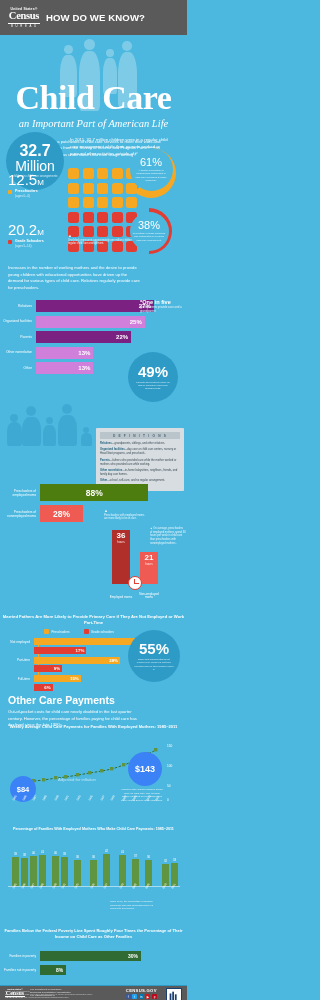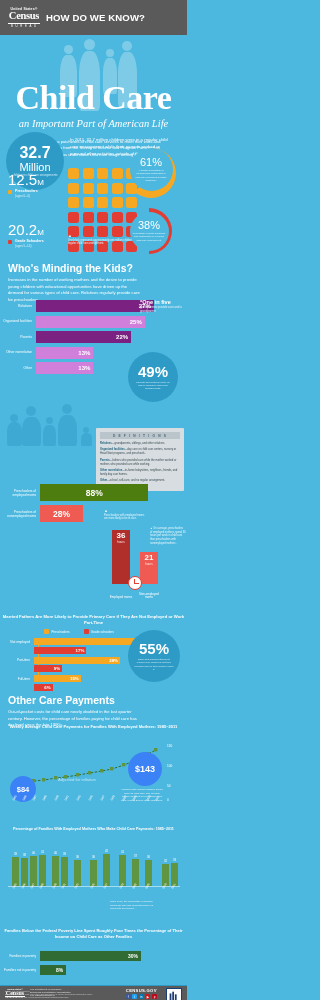--- a/index.html
+++ b/index.html
@@ -44,21 +44,21 @@
     font-size: 4.1px; color: #ffffff; line-height: 1.55;
   }
 
   
   .circle-327 {
     position: absolute; top: 132px; left: 6px; width: 58px; height: 58px;
     border-radius: 50%; background: #2e9bc7;
     display: flex; flex-direction: column; align-items: center; justify-content: center;
   }
   .c327-num { font-size: 16px; font-weight: bold; color: #fff; line-height: 1; }
-  .c327-mil { font-size: 11px; color: #fff; line-height: 1.1; }
+  .c327-mil { font-size: 14px; color: #fff; line-height: 1.1; }
   .c327-cap { font-size: 2.9px; color: #cfeaf6; text-align: center; line-height: 1.3; margin-top: 1px; width: 46px;}
 
   .intro-text {
     position: absolute; top: 137px; left: 70px; width: 98px;
     font-size: 4.3px; color: #ffffff; line-height: 1.6;
   }
 
   .stat-125 { position: absolute; top: 172px; left: 8px; }
   .stat-202 { position: absolute; top: 222px; left: 8px; }
   .stat-num { font-size: 15px; color: #ffffff; font-weight: 300; line-height: 1; }
@@ -350,21 +350,20 @@
     </div>
   </div>
   <div class="donut donut-50">
     <div class="donut-hole">
       <div class="donut-pct">38%</div>
       <div class="donut-cap">Percentage of grade schoolers who participated in a regular child care arrangement.</div>
     </div>
   </div>
 
   <div class="sec-minding">
-    <div class="sec-h">Who's Minding the Kids?</div>
     <div class="sec-p">Increases in the number of working mothers and the desire to provide young children with educational opportunities have driven up the demand for various types of child care. Relatives regularly provide care for preschoolers.</div>
   </div>
 
   <div class="barchart-purple">
     <div class="pbar-row">
         <div class="pbar-lbl">Relatives</div>
       <div class="pbar-track">
           <div class="pbar p-dark" style="width:78%">
             <span class="pbar-val">27%</span>
           </div>

